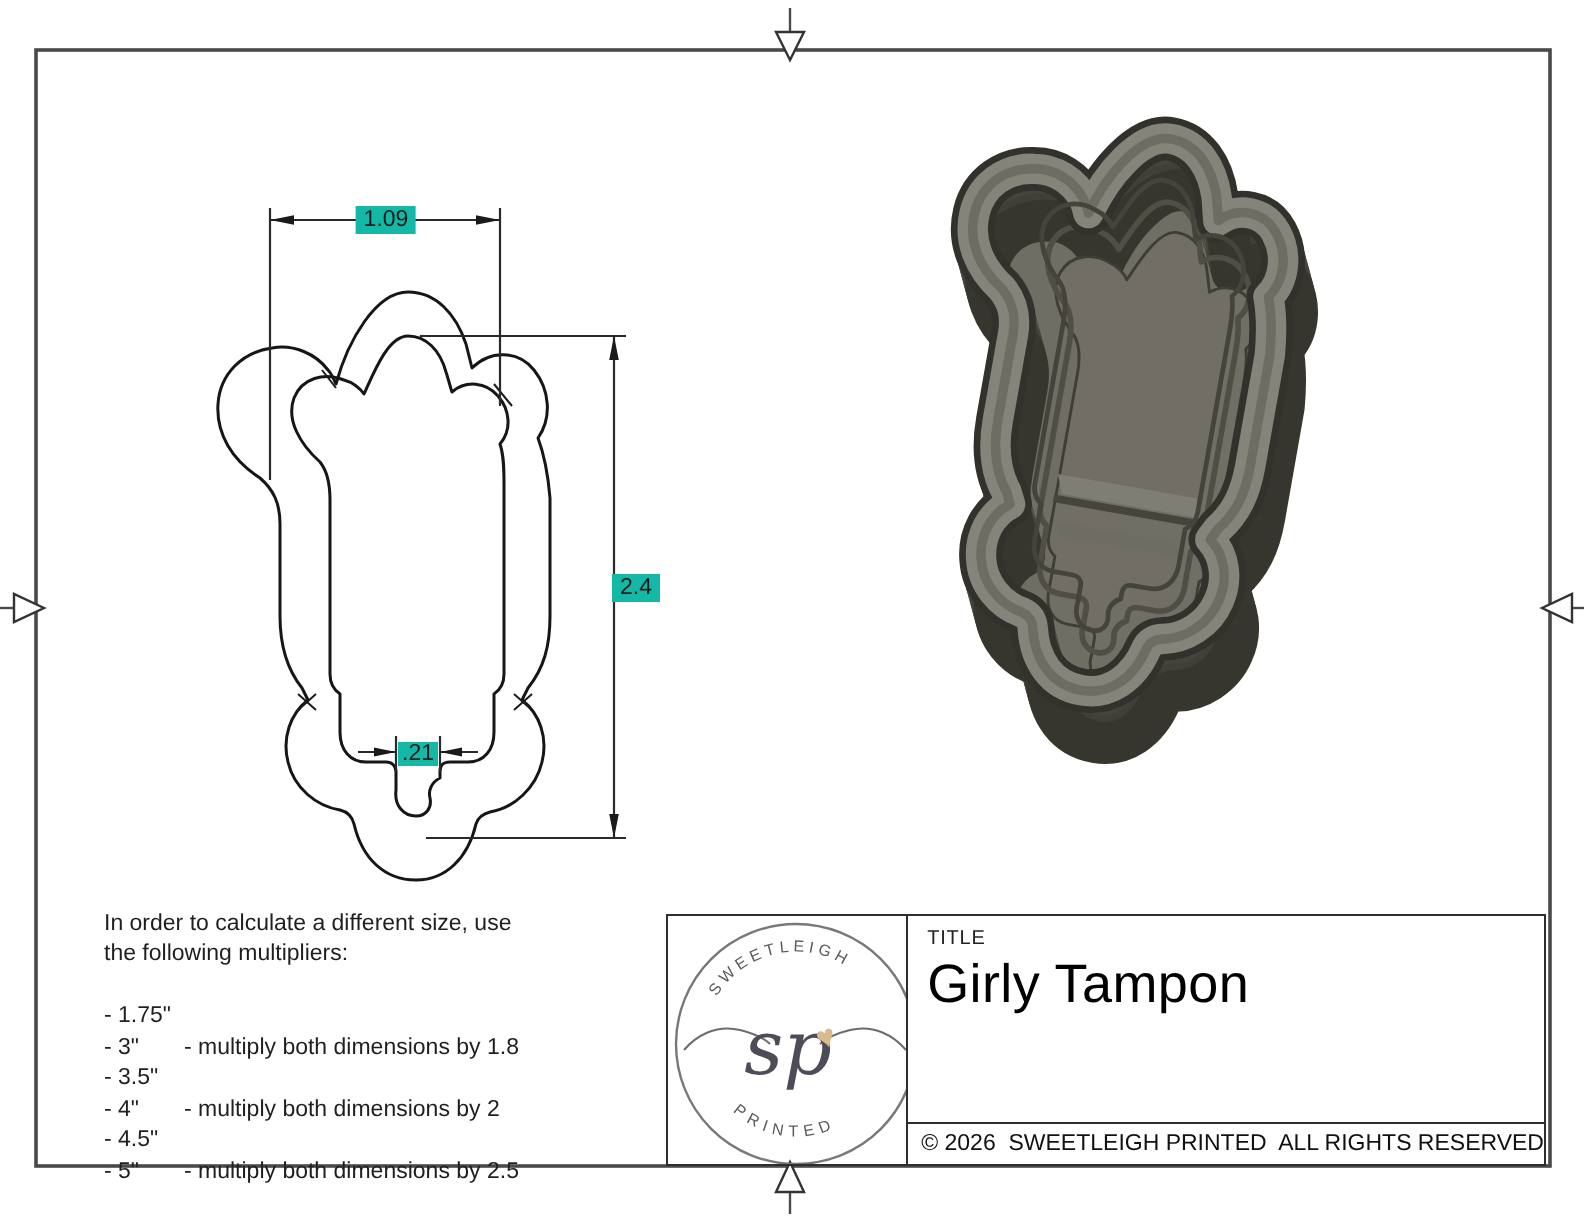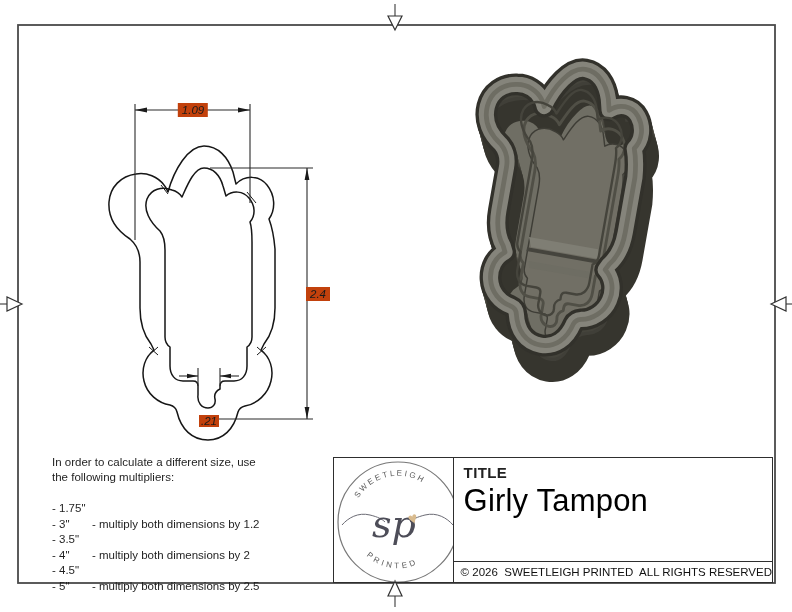--- a/index.html
+++ b/index.html
@@ -1,33 +1,33 @@
 <!DOCTYPE html>
 <html><head>
 <meta charset="utf-8">
 <style>
   html,body{margin:0;padding:0;background:#fff;}
   #sheet{position:relative;width:792px;height:612px;background:#fff;overflow:hidden;
          font-family:"Liberation Sans",sans-serif;color:#1a1a1a;}
   #drawing-svg{position:absolute;left:0;top:0;width:792px;height:612px;}
-  .dim-label{position:absolute;transform:translate(-50%,-50%);background:#c2410c;
-             padding:1px 4px;font-size:11.5px;color:#1a1a1a;white-space:nowrap;font-style:italic;}
+  .dim-label{position:absolute;transform:translate(-50%,-50%);background:#14b8a6;
+             padding:1px 4px;font-size:11.5px;color:#1a1a1a;white-space:nowrap;}
   #notes{position:absolute;left:52px;top:455px;font-size:11.5px;line-height:15px;color:#1f1f1f;}
   #notes .intro{display:block;}
   #mult-rows{margin-top:16px;}
   .mult-row{display:flex;height:15.6px;line-height:15.6px;}
   .mult-size{width:40px;white-space:pre;}
   .mult-desc{white-space:pre;}
   #title-block{position:absolute;left:333px;top:457px;width:440px;height:126px;
                border:1.6px solid #2e2e2e;box-sizing:border-box;display:flex;}
   #logo-cell{width:127px;border-right:1.4px solid #2e2e2e;box-sizing:border-box;position:relative;overflow:hidden;}
   #title-col{flex:1;display:flex;flex-direction:column;}
   #title-area{flex:1;padding:6px 0 0 10px;}
-  #title-label{font-size:15px;letter-spacing:.4px;color:#222;display:block;font-weight:bold;}
-  #page-title{font-size:31px;color:#000;display:block;margin-top:2px;letter-spacing:.2px;}
+  #title-label{font-size:10px;letter-spacing:.4px;color:#222;display:block;}
+  #page-title{font-size:27px;color:#000;display:block;margin-top:2px;letter-spacing:.2px;}
   #copyright-bar{height:21px;border-top:1.4px solid #2e2e2e;box-sizing:border-box;
                  display:flex;align-items:center;padding-left:7px;}
   #copyright-text{font-size:11.5px;color:#111;white-space:pre;}
   .shape{fill:none;stroke:#161616;stroke-width:1.5;stroke-linejoin:round;}
   .dimline{stroke:#2a2a2a;stroke-width:1.1;fill:none;}
   .arrowhead{fill:#1a1a1a;stroke:none;}
   .foldline{stroke:#4a4a4a;stroke-width:1.2;fill:none;}
   .foldtri{fill:#fff;stroke:#333;stroke-width:1.2;}
   .tick{stroke:#1a1a1a;stroke-width:1;}
 </style>
@@ -140,32 +140,32 @@
       <use href="#cutter-inner" transform="translate(5,11)" fill="none" stroke="#504f46" stroke-width="3"></use>
       <use href="#cutter-outer" fill="none" stroke="#32312b" stroke-width="23"></use>
       <use href="#cutter-outer" fill="none" stroke="#85847b" stroke-width="16"></use>
       <use href="#cutter-outer" fill="none" stroke="#6e6d63" stroke-width="5"></use>
       <use href="#cutter-inner" fill="none" stroke="#45443c" stroke-width="2.5"></use>
     </g>
   </svg>
 
   <span class="dim-label" style="left:193px;top:110px;">1.09</span>
   <span class="dim-label" style="left:318px;top:294px;">2.4</span>
-  <span class="dim-label" style="left:209px;top:377px;padding:0 2px;margin-top:44px;">.21</span>
+  <span class="dim-label" style="left:209px;top:377px;padding:0 2px;">.21</span>
 
   <div id="notes">
     <span class="intro">In order to calculate a different size, use</span>
     <span class="intro">the following multipliers:</span>
     <div id="mult-rows">
       <div class="mult-row">
         <span class="mult-size">- 1.75"</span>
       </div>
       <div class="mult-row">
         <span class="mult-size">- 3"</span>
-        <span class="mult-desc">- multiply both dimensions by 1.2</span>
+        <span class="mult-desc">- multiply both dimensions by 1.8</span>
       </div>
       <div class="mult-row">
         <span class="mult-size">- 3.5"</span>
       </div>
       <div class="mult-row">
         <span class="mult-size">- 4"</span>
         <span class="mult-desc">- multiply both dimensions by 2</span>
       </div>
       <div class="mult-row">
         <span class="mult-size">- 4.5"</span>

